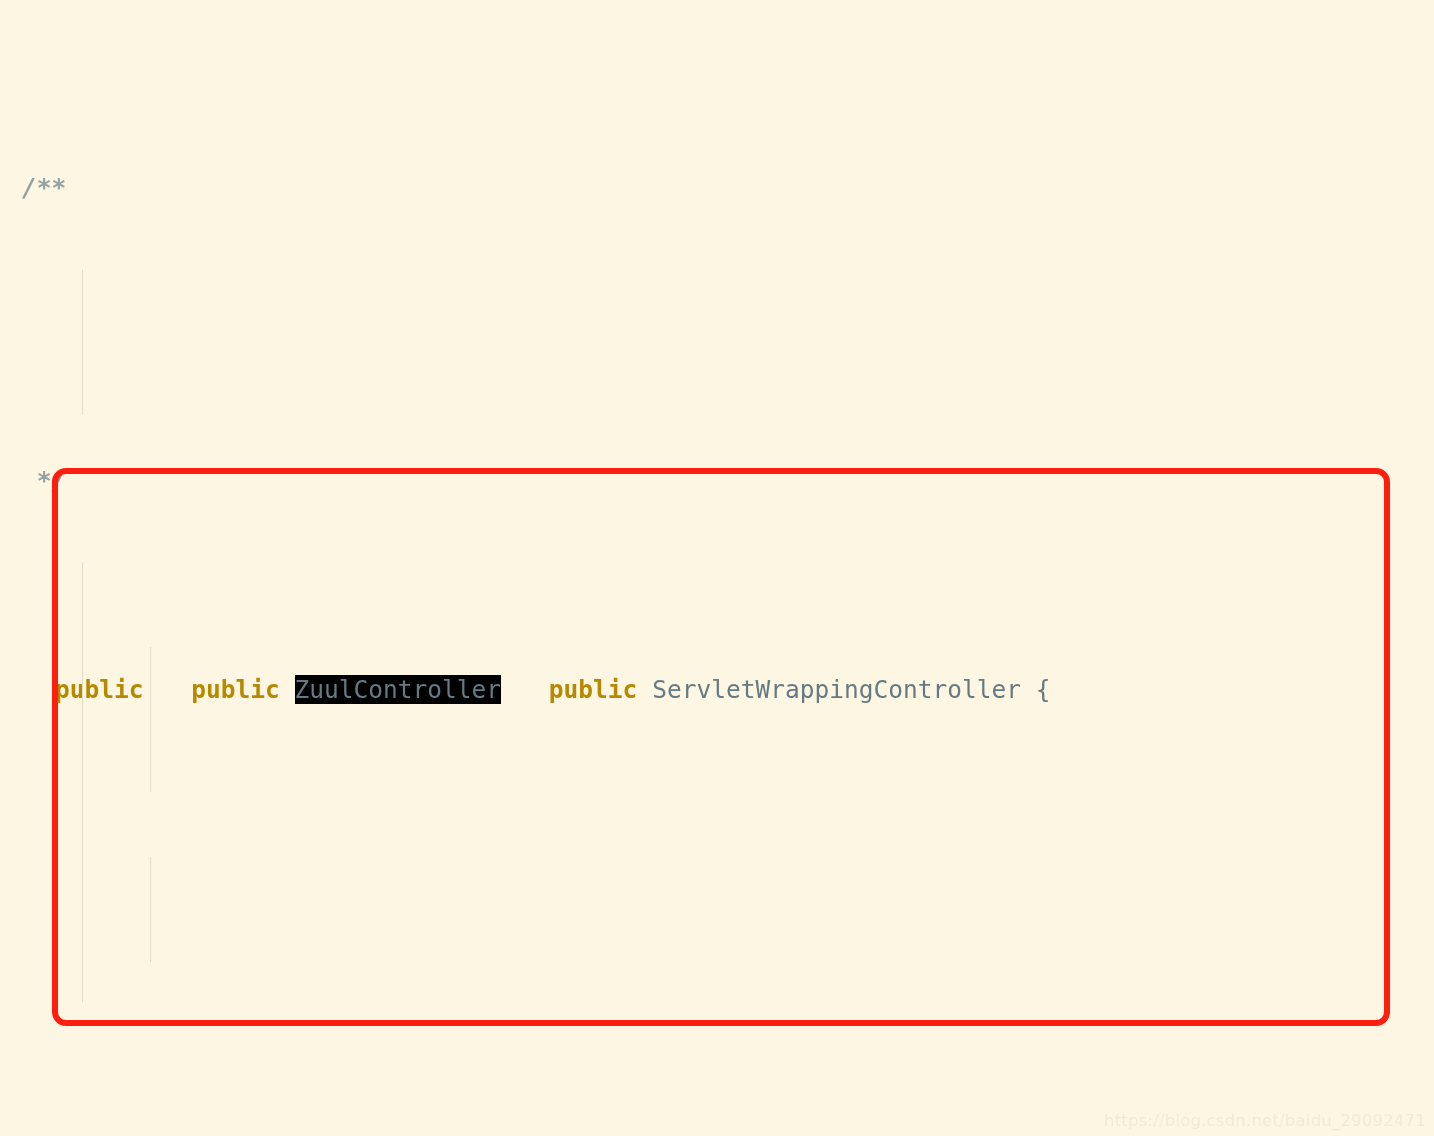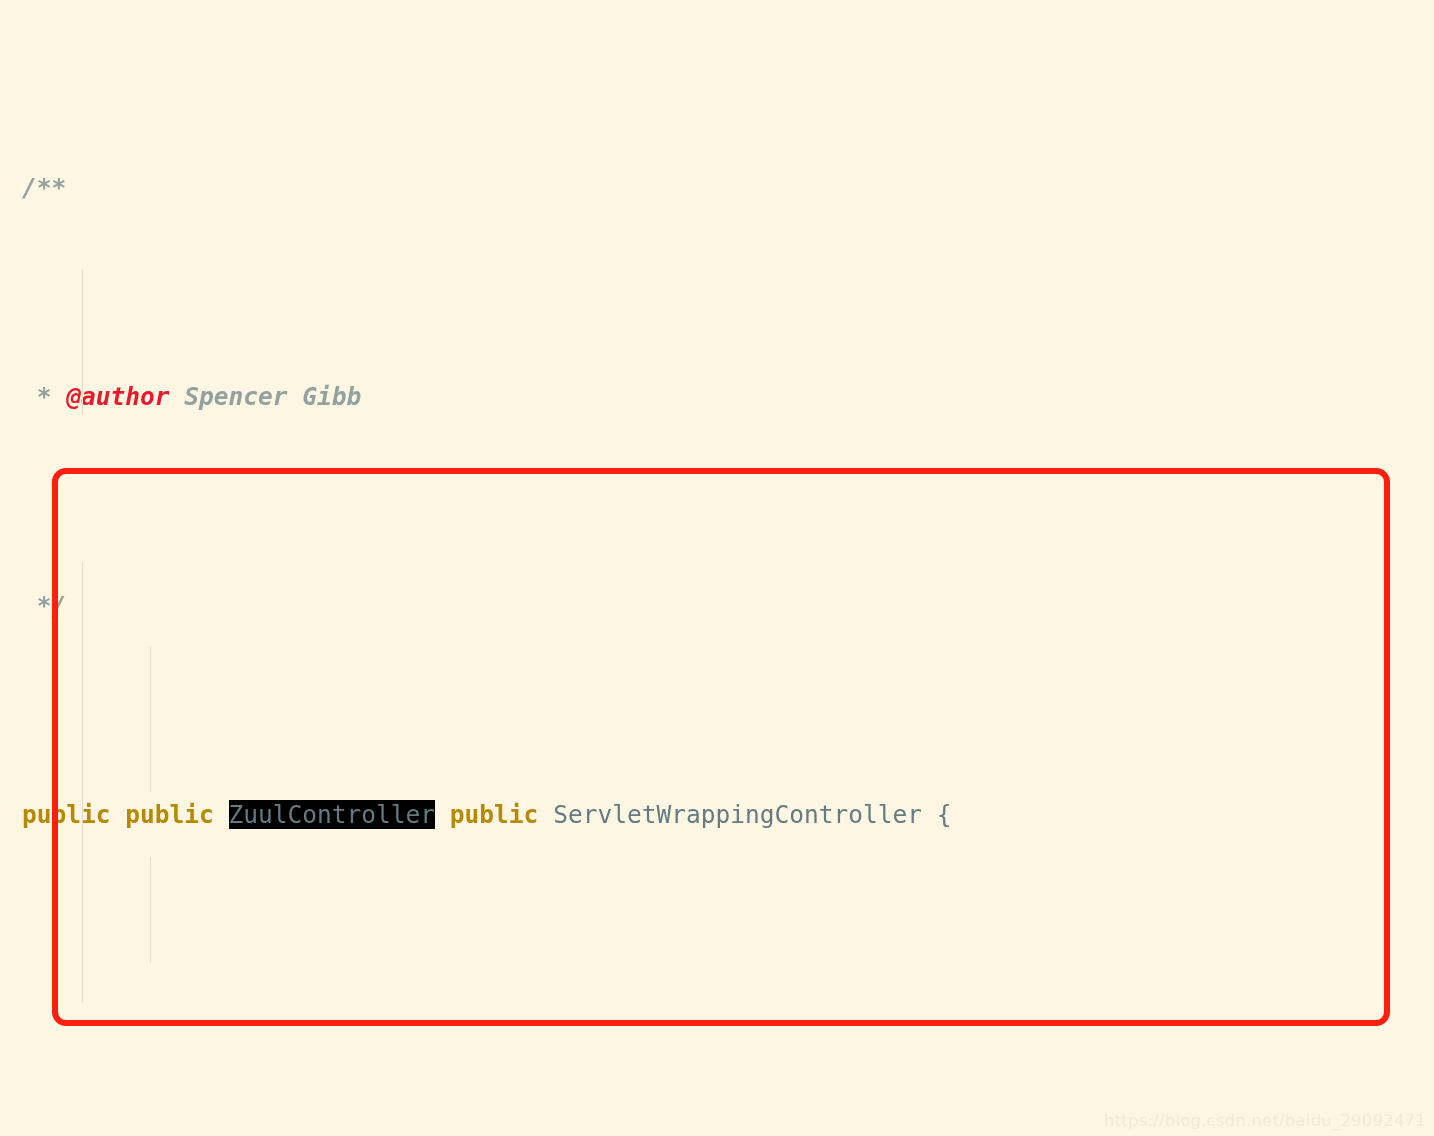--- a/index.html
+++ b/index.html
@@ -47,21 +47,21 @@
   
   .guide {
     position: absolute;
     top: 0;
     width: 1px;
     background: #e3dcc6;
     z-index: 0;
   }
 
   
-  .kw      { color: #b58900; font-weight: bold; }
+  .kw      { color: #b58900; font-weight: bold; margin-left: 33px; }
   .plain   { color: #657b83; }
   .cmt     { color: #93a1a1; font-style: italic; font-weight: bold; }
   .anno    { color: #e8192c; }
   .sel     { background: #000000; }
 
   
   #redbox {
     position: absolute;
     left: 52px;
     top: 468px;
@@ -91,21 +91,20 @@
 <body>
 
 <div id="editor">
 
   <div id="code">
 
     
     <div class="line"><span class="cmt">/**</span></div>
 
     
-    <div class="line"><span class="cmt"> * </span><span class="anno" style="font-style:italic;font-weight:bold">@author</span><span class="cmt"> Spencer Gibb</span></div>
 
     
     <div class="line"><span class="cmt"> */</span></div>
 
     
     <div class="line"><span class="kw">public</span><span class="plain"> </span><span class="kw">public</span><span class="plain"> </span><span class="plain sel">ZuulController</span><span class="plain"> </span><span class="kw">public</span><span class="plain"> </span><span class="plain">ServletWrappingController {</span></div>
 
     
     <div class="line">&nbsp;</div>
 

